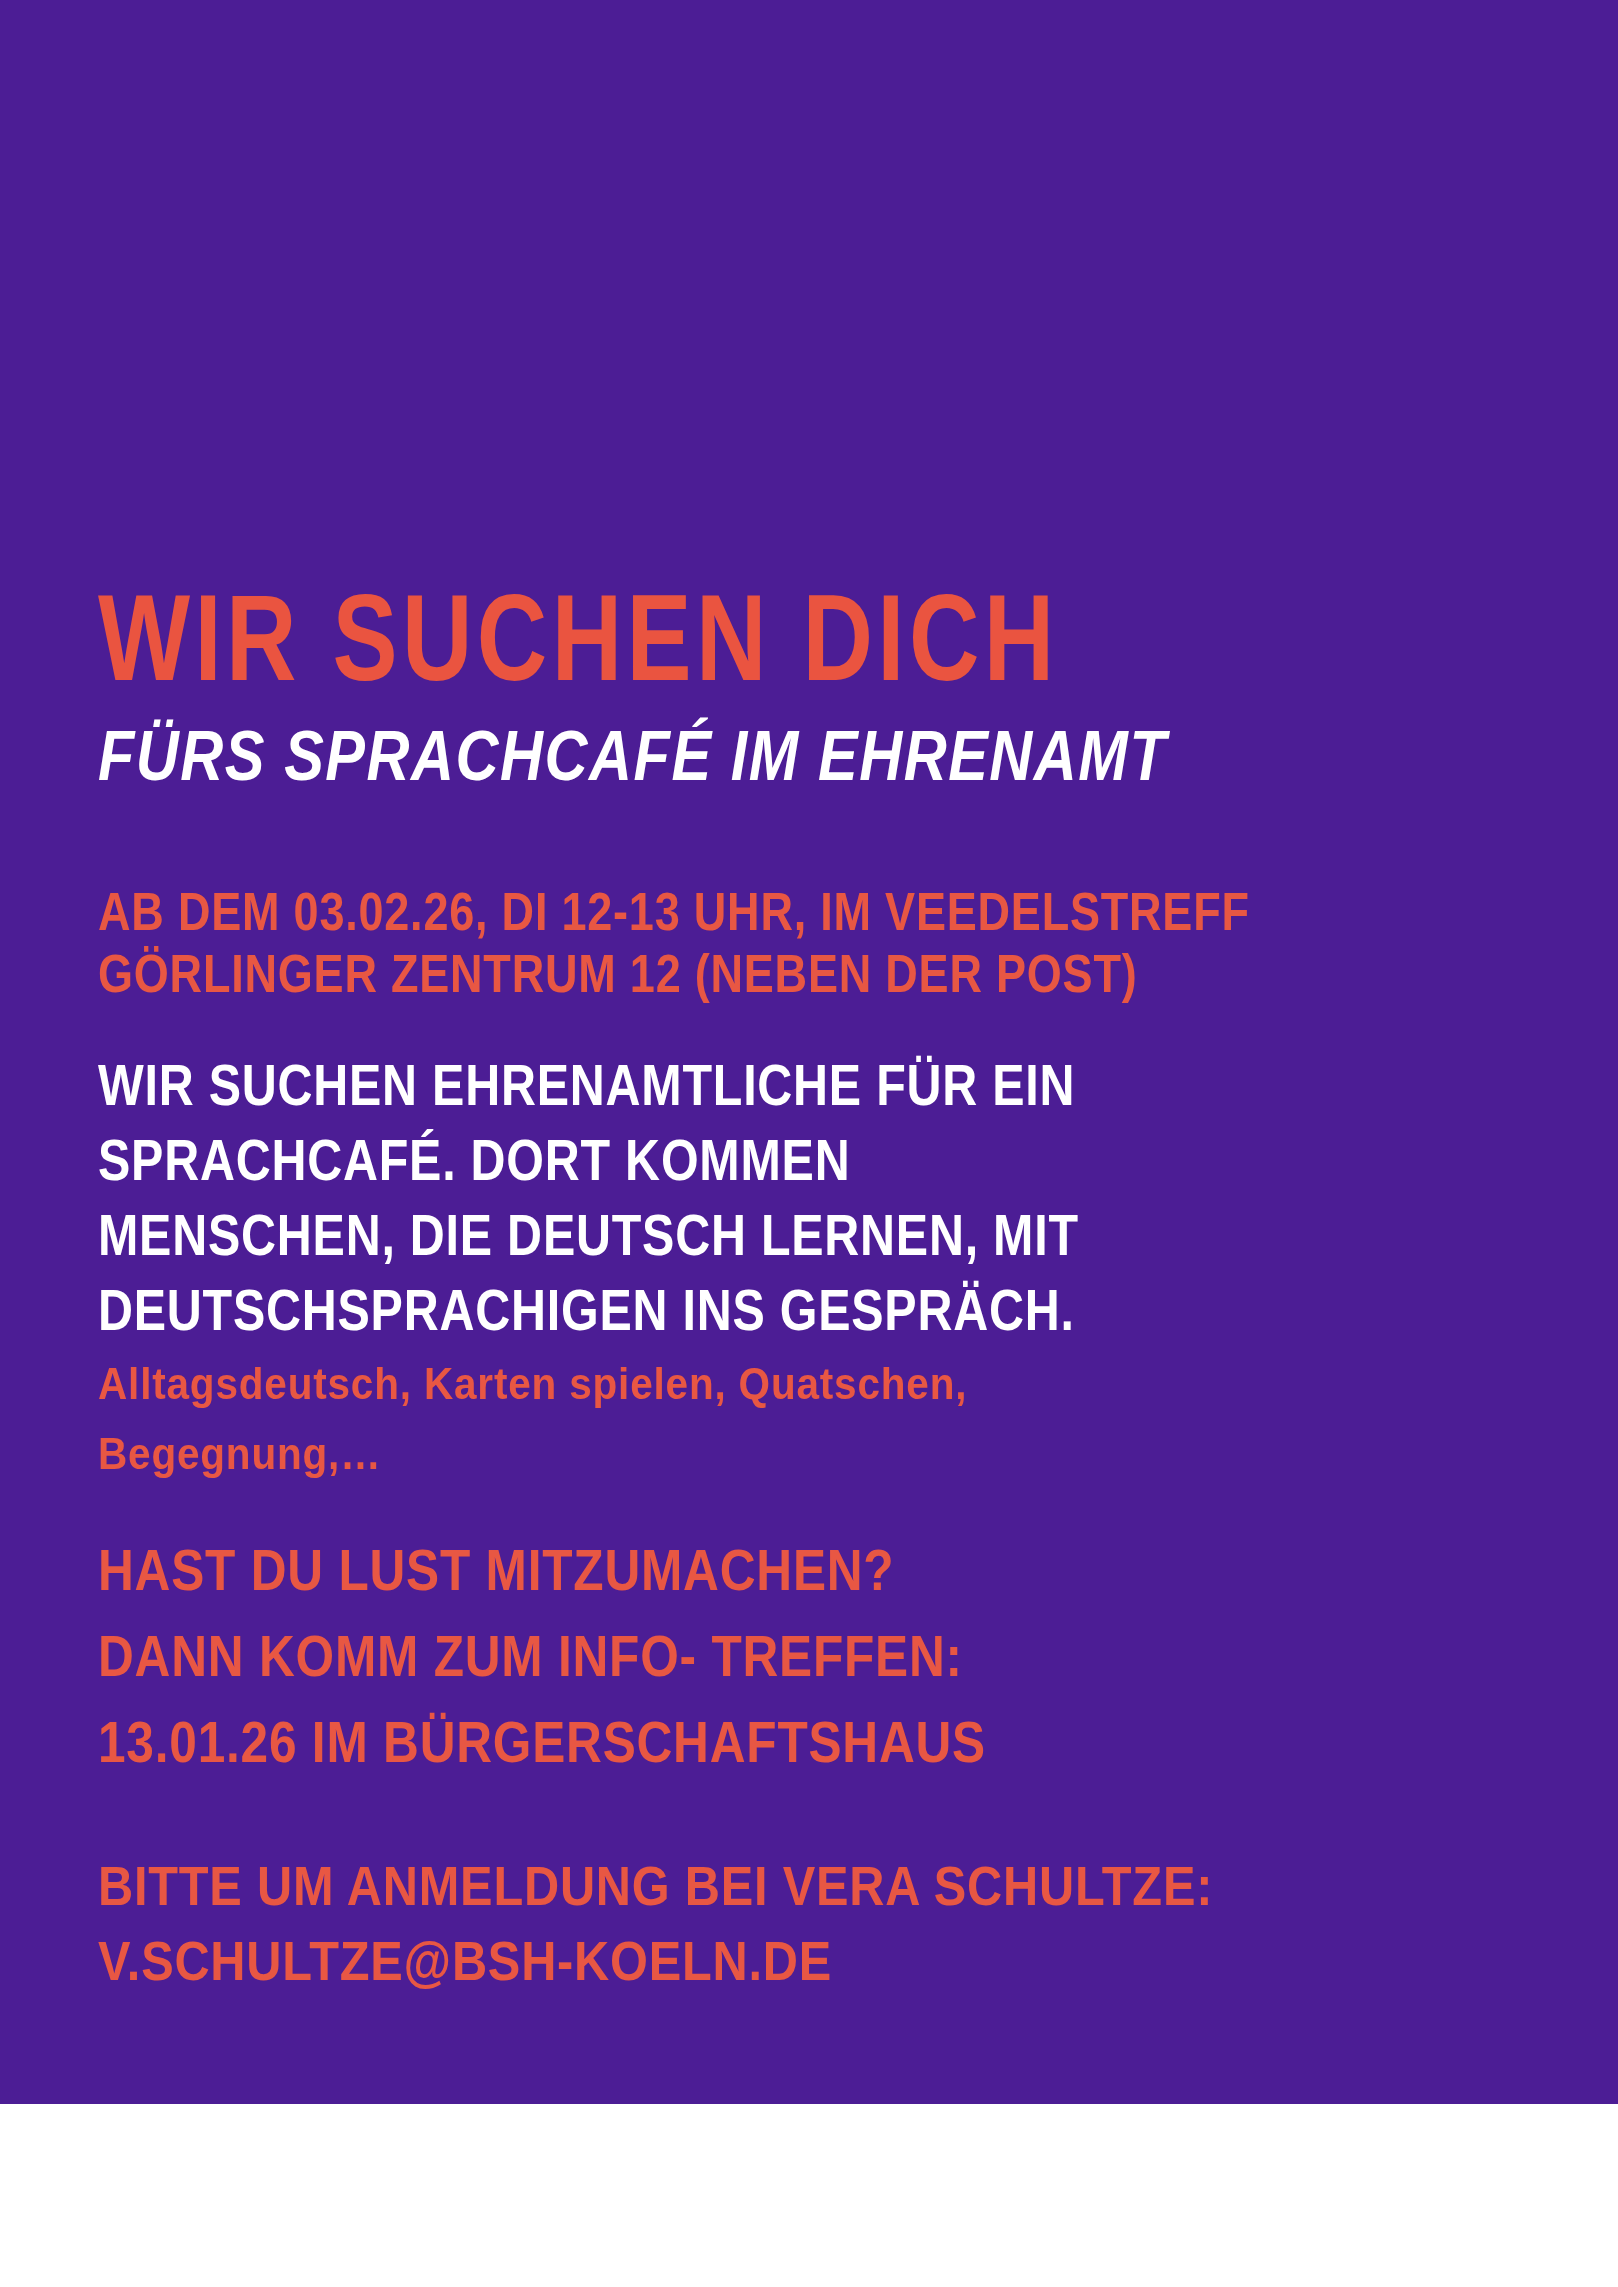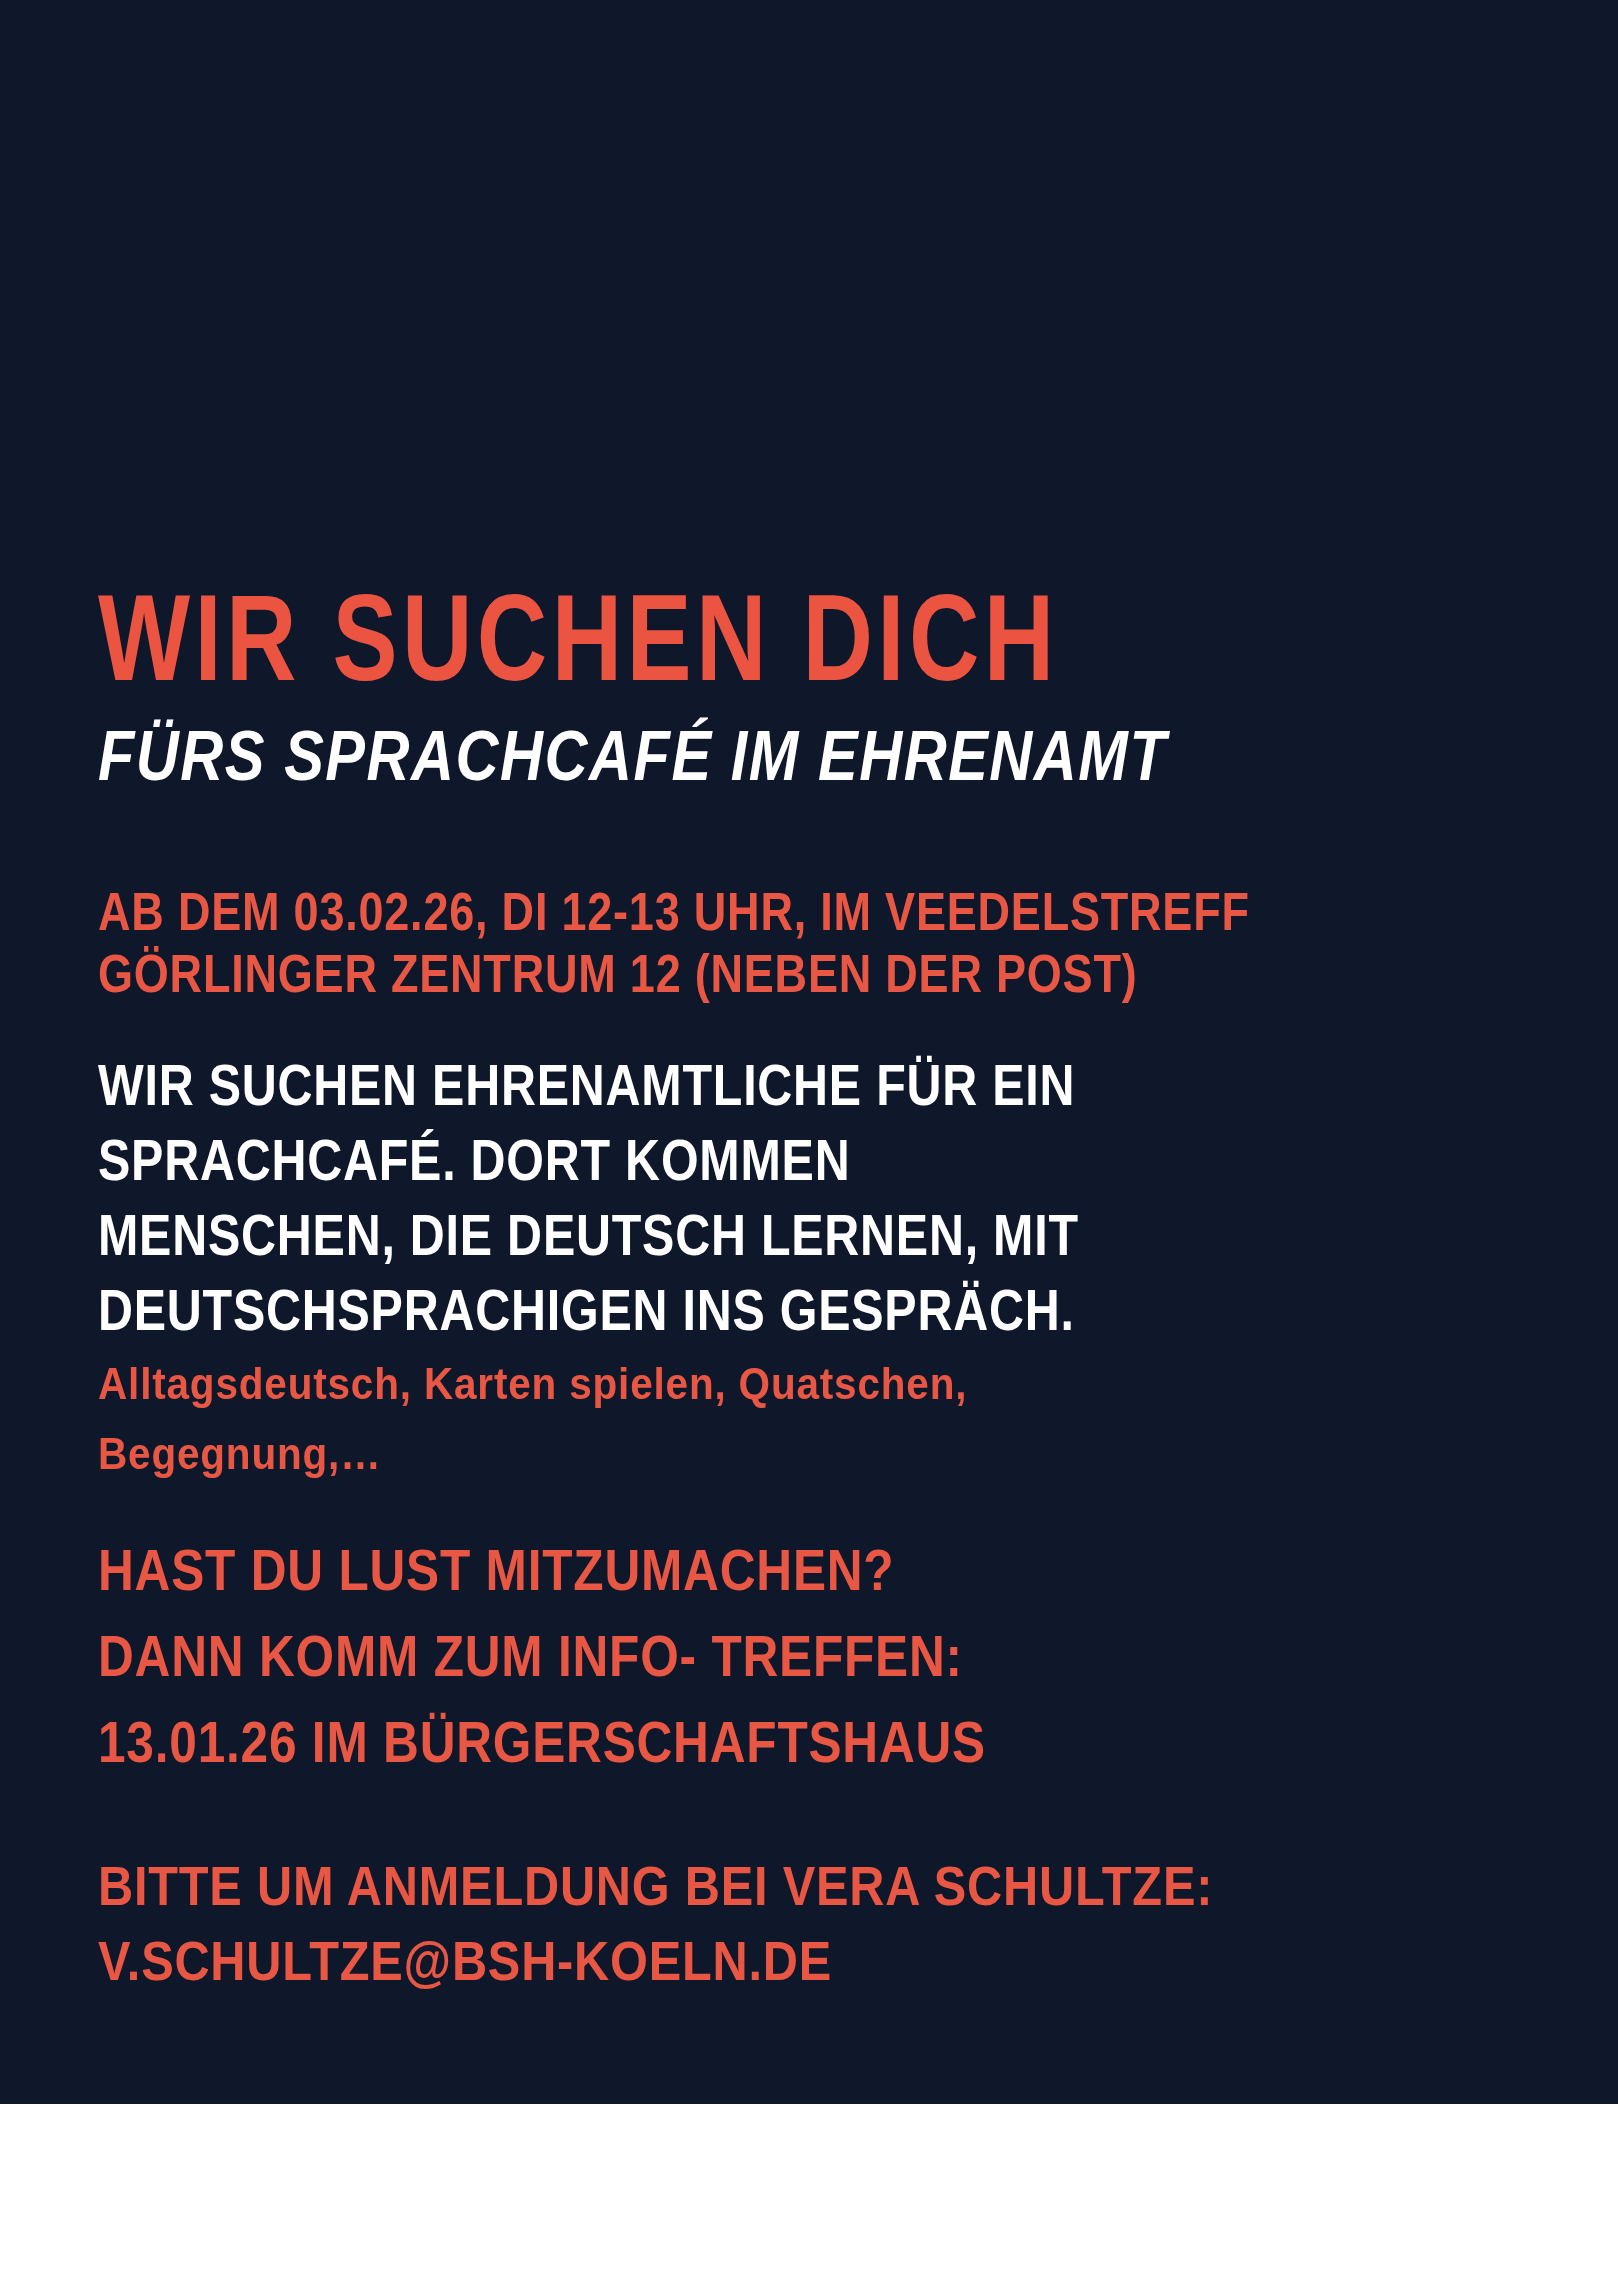--- a/index.html
+++ b/index.html
@@ -1,20 +1,20 @@
 <!DOCTYPE html>
 <html style="font-size:14.8px"><head>
 <meta charset="utf-8">
 <style>
   html,body{margin:0;padding:0;background:#e8e8e8;}
   *{box-sizing:border-box;}
   .poster{
     position:relative;
     width:1619px;height:2288px;
-    background:#0f172a;
+    background:#4c1d95;
     overflow:hidden;
     font-family:"Liberation Sans",sans-serif;
   }
   .abs{position:absolute;transform-origin:0 0;white-space:pre-line;}
   
   .title{
     left:98px;top:577px;
     font-size:122px;line-height:1;font-weight:bold;
     color:#EA5440;letter-spacing:5.5px;
     transform:scaleX(0.80);

